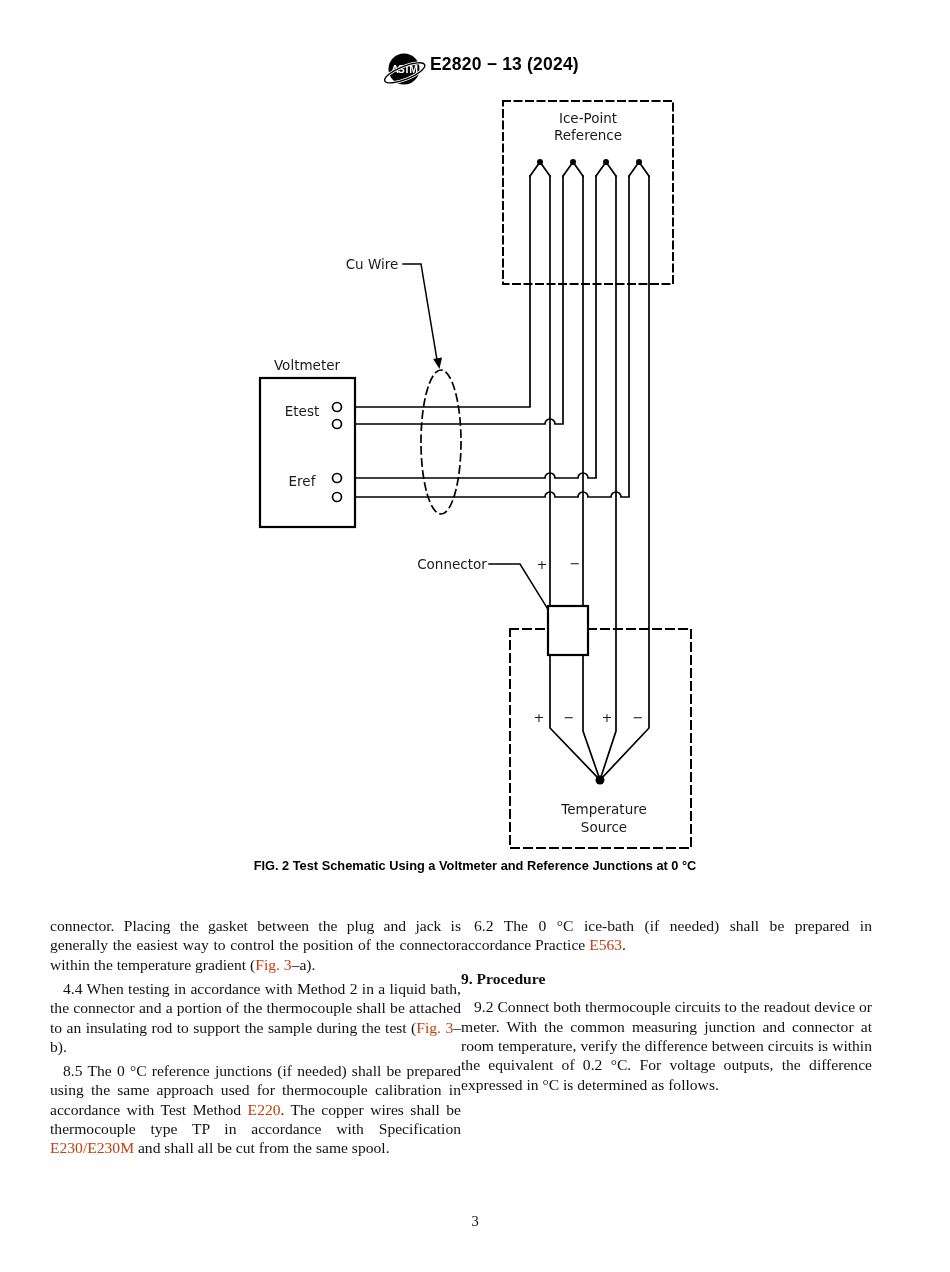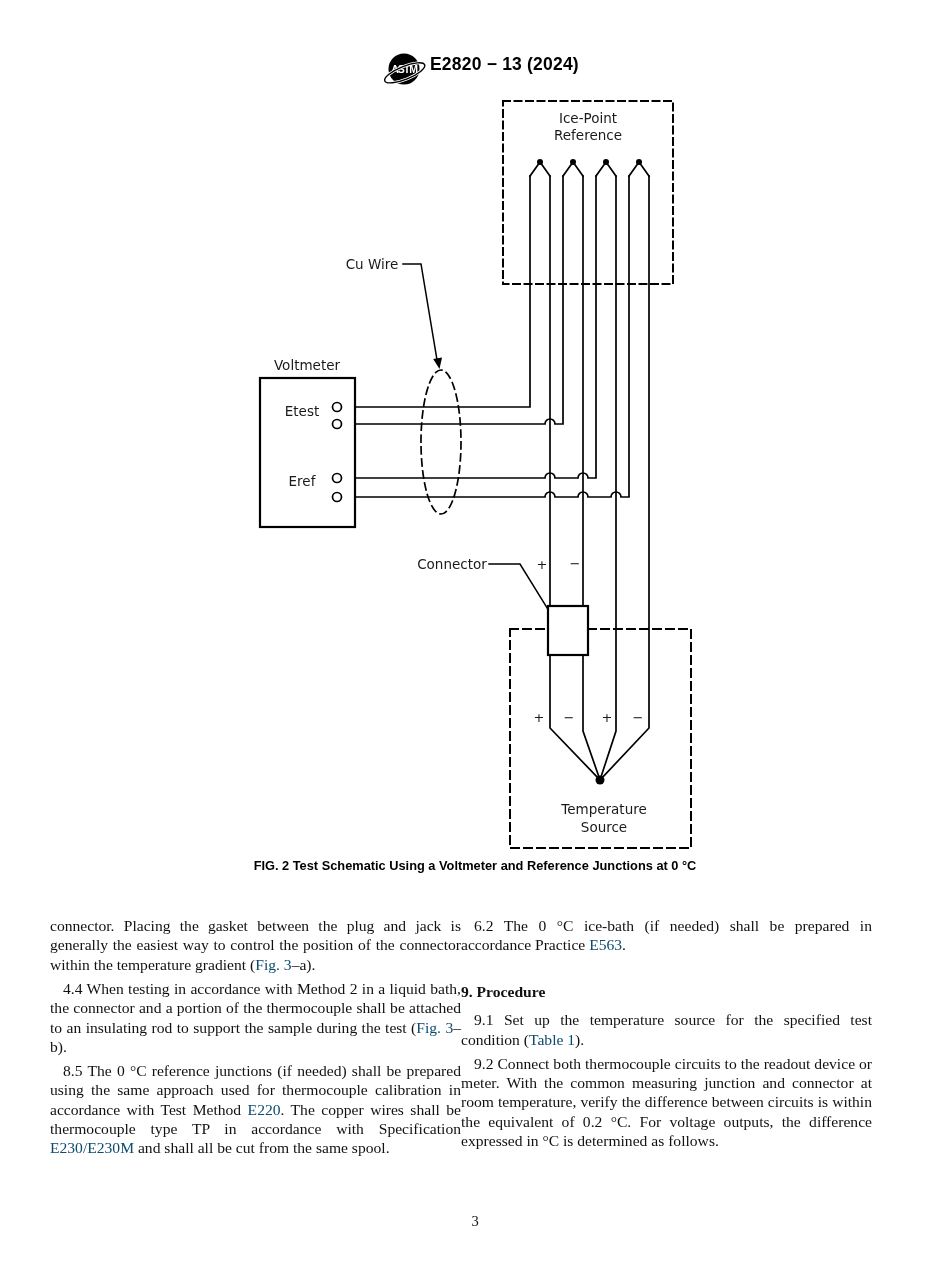--- a/index.html
+++ b/index.html
@@ -18,22 +18,22 @@
   .dsign{font-family:"DejaVu Sans",sans-serif;font-size:13px;fill:#1a1a1a;}
   
   #fig-caption{position:absolute;left:0;top:858px;width:100%;text-align:center;
     font-family:"Liberation Sans",sans-serif;font-weight:bold;font-size:12.8px;color:#000;}
   
   #columns{position:absolute;left:50px;top:916px;width:850px;display:flex;}
   .col{width:411px;}
   .para{font-size:15.6px;line-height:19.4px;text-align:justify;margin:0 0 4.5px 0;
     -moz-text-align-last:left;text-align-last:left;}
   .para.indent{text-indent:13px;}
-  .para-heading{font-size:15.6px;line-height:19.4px;font-weight:bold;margin:27px 0 9px 0;}
-  .doc-link{color:#0c4a6e;cursor:pointer;}
+  .para-heading{font-size:15.6px;line-height:19.4px;font-weight:bold;margin:14px 0 9px 0;}
+  .doc-link{color:#c2410c;cursor:pointer;}
   
   #page-number{position:absolute;left:0;top:1213px;width:100%;text-align:center;
     font-size:14.5px;color:#111;}
 </style>
 </head>
 <body>
 
 <div id="page">
 
   <div id="header">
@@ -113,19 +113,18 @@
 
   <div id="columns">
     <div class="col" id="col-left">
         <p class="para"><span>connector. Placing the gasket between the plug and jack is generally the easiest way to control the position of the connector within the temperature gradient (</span><span class="doc-link">Fig. 3</span><span>–a).</span></p>
         <p class="para indent"><span>4.4 When testing in accordance with Method 2 in a liquid bath, the connector and a portion of the thermocouple shall be attached to an insulating rod to support the sample during the test (</span><span class="doc-link">Fig. 3</span><span>–b).</span></p>
         <p class="para indent"><span>8.5 The 0 °C reference junctions (if needed) shall be prepared using the same approach used for thermocouple calibration in accordance with Test Method </span><span class="doc-link">E220</span><span>. The copper wires shall be thermocouple type TP in accordance with Specification </span><span class="doc-link">E230/E230M</span><span> and shall all be cut from the same spool.</span></p>
       </div>
     <div class="col" id="col-right">
         <p class="para indent"><span>6.2 The 0 °C ice-bath (if needed) shall be prepared in accordance Practice </span><span class="doc-link">E563</span><span>.</span></p>
         <p class="para-heading"><span>9.  Procedure</span></p>
-        <p class="para indent"><span>9.1 Set up the temperature source for the specified test condition (</span><span class="doc-link">Table 1</span><span>).</span></p>
         <p class="para indent"><span>9.2 Connect both thermocouple circuits to the readout device or meter. With the common measuring junction and connector at room temperature, verify the difference between circuits is within the equivalent of 0.2 °C. For voltage outputs, the difference expressed in °C is determined as follows.</span></p>
       </div>
   </div>
 
   <div id="page-number">3</div>
 </div>
 
 </body></html>

